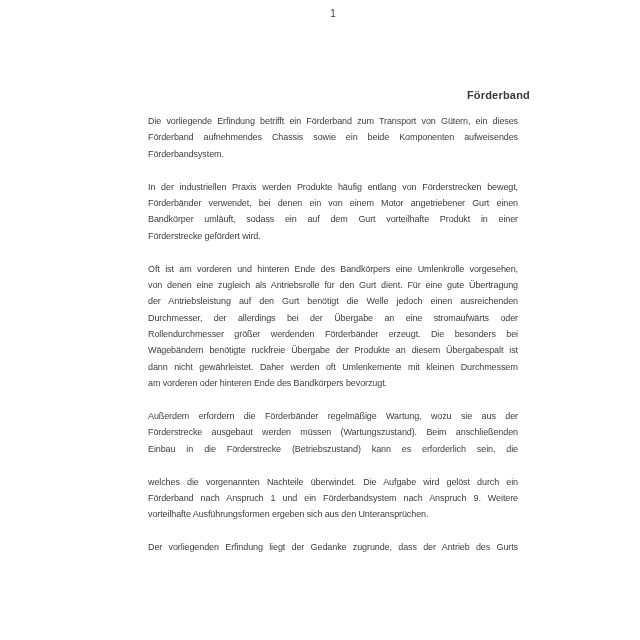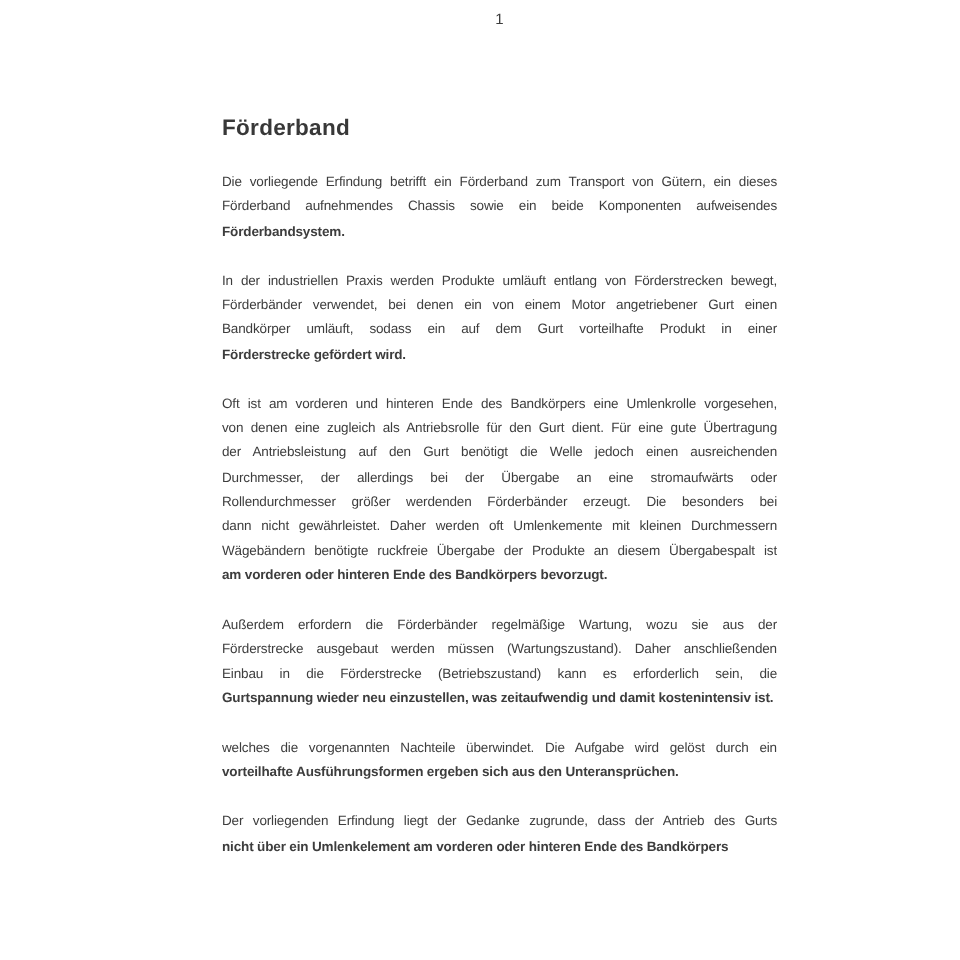--- a/index.html
+++ b/index.html
@@ -18,23 +18,23 @@
   .page-number {
     position: absolute;
     top: 8px; left: 148px; width: 370px;
     text-align: center;
     font-size: 10px;
     line-height: 12px;
   }
   .doc-title {
     position: absolute;
     top: 77px; left: 148px; width: 370px;
-    margin: 0;
-    text-align: left;
-    font-size: 15px;
+    margin: 12px;
+    text-align: right;
+    font-size: 11px;
     font-weight: bold;
     letter-spacing: 0.2px;
     color: #383838;
   }
   .content {
     position: absolute;
     top: 113px; left: 148px; width: 370px;
   }
   .para {
     margin: 0 0 16.4px 0;
@@ -45,59 +45,57 @@
     line-height: 16.4px;
     font-size: 9px;
     letter-spacing: -0.1px;
     text-align: justify;
     text-align-last: justify;
     overflow: hidden;
     white-space: normal;
   }
   .line.last {
     text-align-last: left;
-    font-weight: bold;
   }
 </style>
 </head>
 <body>
 
 <div class="page">
   <div class="page-number">1</div>
   <h1 class="doc-title">Förderband</h1>
   <div class="content" id="content">
       <div class="para">
         <div class="line">Die vorliegende Erfindung betrifft ein Förderband zum Transport von Gütern, ein dieses</div>
         <div class="line">Förderband aufnehmendes Chassis sowie ein beide Komponenten aufweisendes</div>
         <div class="line last">Förderbandsystem.</div>
       </div>
       <div class="para">
-        <div class="line">In der industriellen Praxis werden Produkte umläuft entlang von Förderstrecken bewegt,</div>
+        <div class="line">In der industriellen Praxis werden Produkte häufig entlang von Förderstrecken bewegt,</div>
         <div class="line">Förderbänder verwendet, bei denen ein von einem Motor angetriebener Gurt einen</div>
         <div class="line">Bandkörper umläuft, sodass ein auf dem Gurt vorteilhafte Produkt in einer</div>
         <div class="line last">Förderstrecke gefördert wird.</div>
       </div>
       <div class="para">
         <div class="line">Oft ist am vorderen und hinteren Ende des Bandkörpers eine Umlenkrolle vorgesehen,</div>
         <div class="line">von denen eine zugleich als Antriebsrolle für den Gurt dient. Für eine gute Übertragung</div>
         <div class="line">der Antriebsleistung auf den Gurt benötigt die Welle jedoch einen ausreichenden</div>
         <div class="line">Durchmesser, der allerdings bei der Übergabe an eine stromaufwärts oder</div>
         <div class="line">Rollendurchmesser größer werdenden Förderbänder erzeugt. Die besonders bei</div>
+        <div class="line">Wägebändern benötigte ruckfreie Übergabe der Produkte an diesem Übergabespalt ist</div>
         <div class="line">dann nicht gewährleistet. Daher werden oft Umlenkemente mit kleinen Durchmessern</div>
-        <div class="line">Wägebändern benötigte ruckfreie Übergabe der Produkte an diesem Übergabespalt ist</div>
         <div class="line last">am vorderen oder hinteren Ende des Bandkörpers bevorzugt.</div>
       </div>
       <div class="para">
         <div class="line">Außerdem erfordern die Förderbänder regelmäßige Wartung, wozu sie aus der</div>
-        <div class="line">Förderstrecke ausgebaut werden müssen (Wartungszustand). Daher anschließenden</div>
+        <div class="line">Förderstrecke ausgebaut werden müssen (Wartungszustand). Beim anschließenden</div>
         <div class="line">Einbau in die Förderstrecke (Betriebszustand) kann es erforderlich sein, die</div>
-        <div class="line last">Gurtspannung wieder neu einzustellen, was zeitaufwendig und damit kostenintensiv ist.</div>
       </div>
       <div class="para">
         <div class="line">welches die vorgenannten Nachteile überwindet. Die Aufgabe wird gelöst durch ein</div>
+        <div class="line">Förderband nach Anspruch 1 und ein Förderbandsystem nach Anspruch 9. Weitere</div>
         <div class="line last">vorteilhafte Ausführungsformen ergeben sich aus den Unteransprüchen.</div>
       </div>
       <div class="para">
         <div class="line">Der vorliegenden Erfindung liegt der Gedanke zugrunde, dass der Antrieb des Gurts</div>
-        <div class="line last">nicht über ein Umlenkelement am vorderen oder hinteren Ende des Bandkörpers</div>
       </div>
     </div>
 </div>
 
 </body></html>

